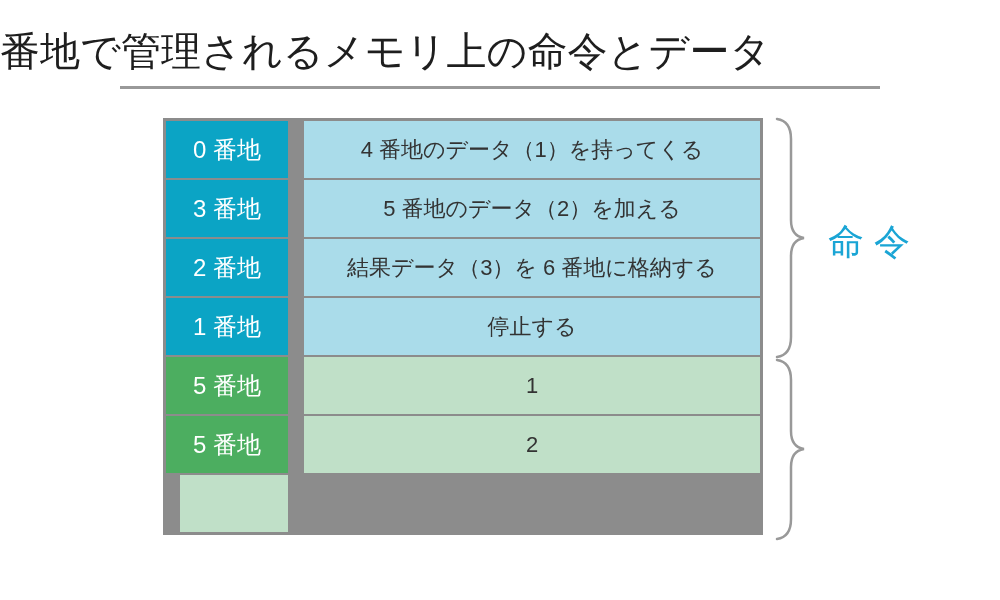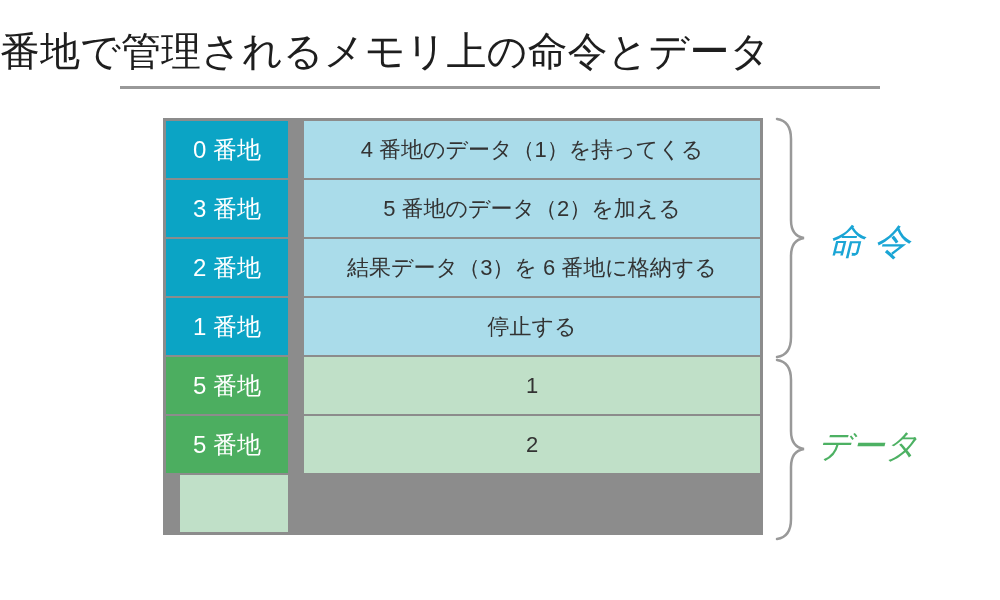--- a/index.html
+++ b/index.html
@@ -71,21 +71,20 @@
     position: absolute;
     left: 770px;
     top: 110px;
     width: 160px;
     height: 450px;
   }
   .brace-label {
     position: absolute;
     white-space: nowrap;
     font-weight: 400;
-    font-style: italic;
   }
   .label-instr {
     left: 828px;
     top: 218px;
     font-size: 36px;
     color: var(--instructions-label-color, #1aa5d5);
   }
   .label-data {
     left: 818px;
     top: 424px;
@@ -122,15 +121,14 @@
 
     <div class="cell content" style="background:var(--data-bg,#c0e0c8)"></div>
   </div>
 
   <svg class="braces-svg" viewBox="0 0 160 450" fill="none">
     <path d="M 7 9 Q 21 11, 21 29 L 21 110 Q 21 126, 34 128 Q 21 130, 21 146 L 21 227 Q 21 245, 7 247" stroke="#999999" stroke-width="2.5" stroke-linecap="round" fill="none"></path>
     <path d="M 7 250 Q 21 252, 21 270 L 21 321 Q 21 337, 34 339 Q 21 341, 21 357 L 21 409 Q 21 427, 7 429" stroke="#999999" stroke-width="2.5" stroke-linecap="round" fill="none"></path>
   </svg>
 
   <div class="brace-label label-instr">命 令</div>
-  <div class="brace-label label-data">データ</div>
 
 </div>
 
 </body></html>

